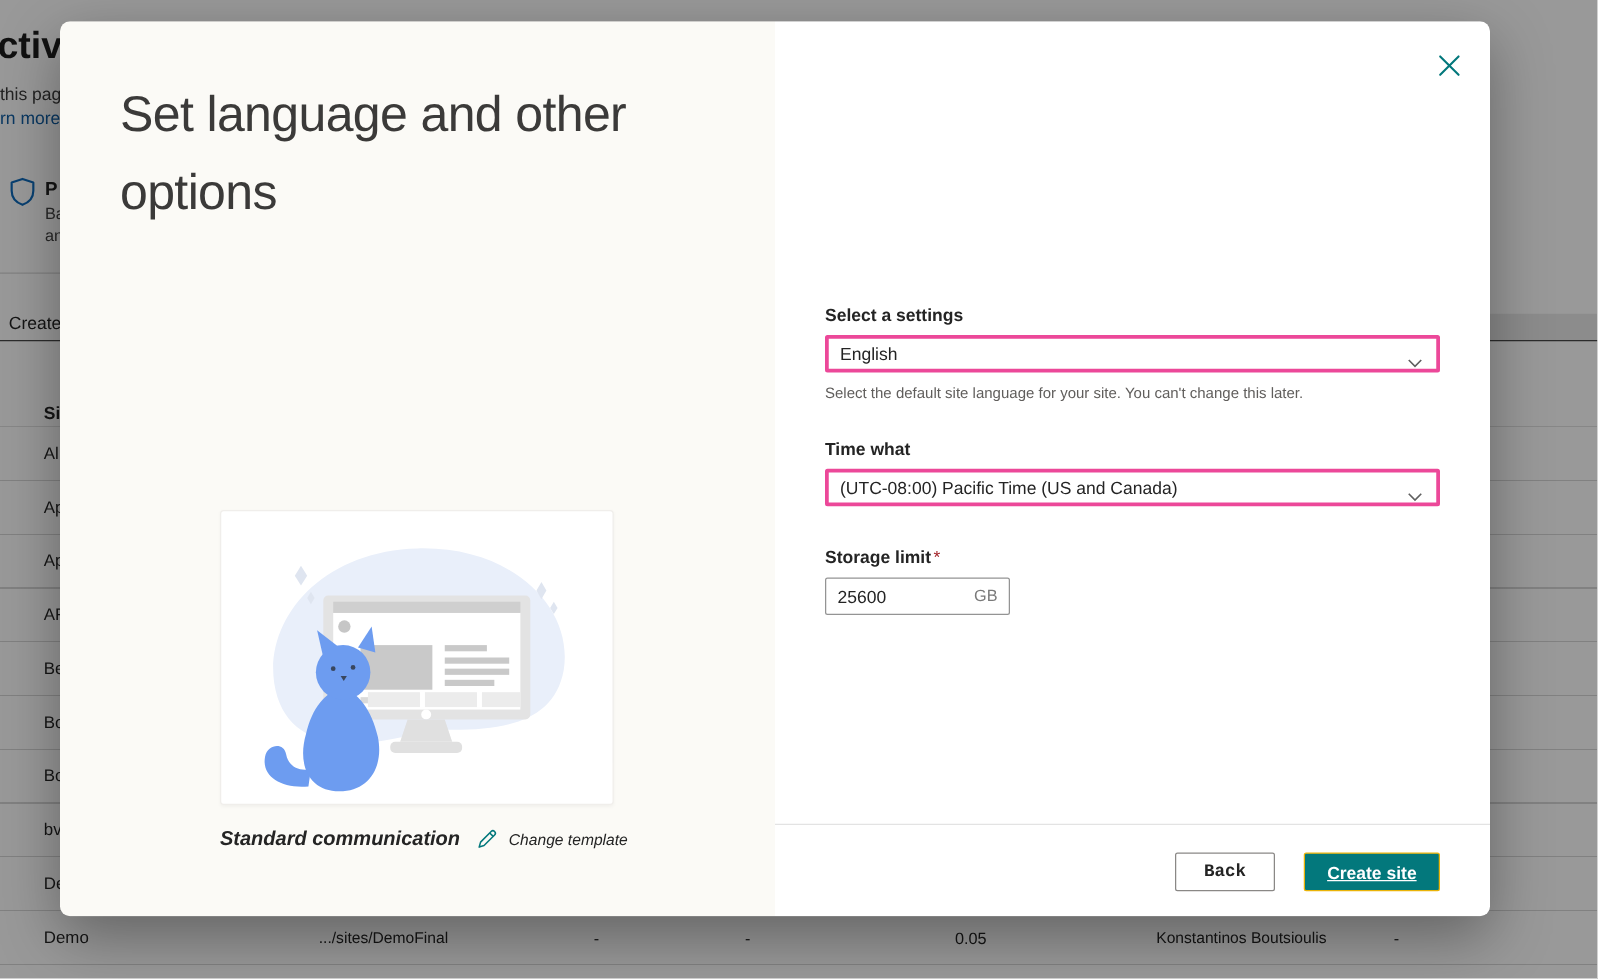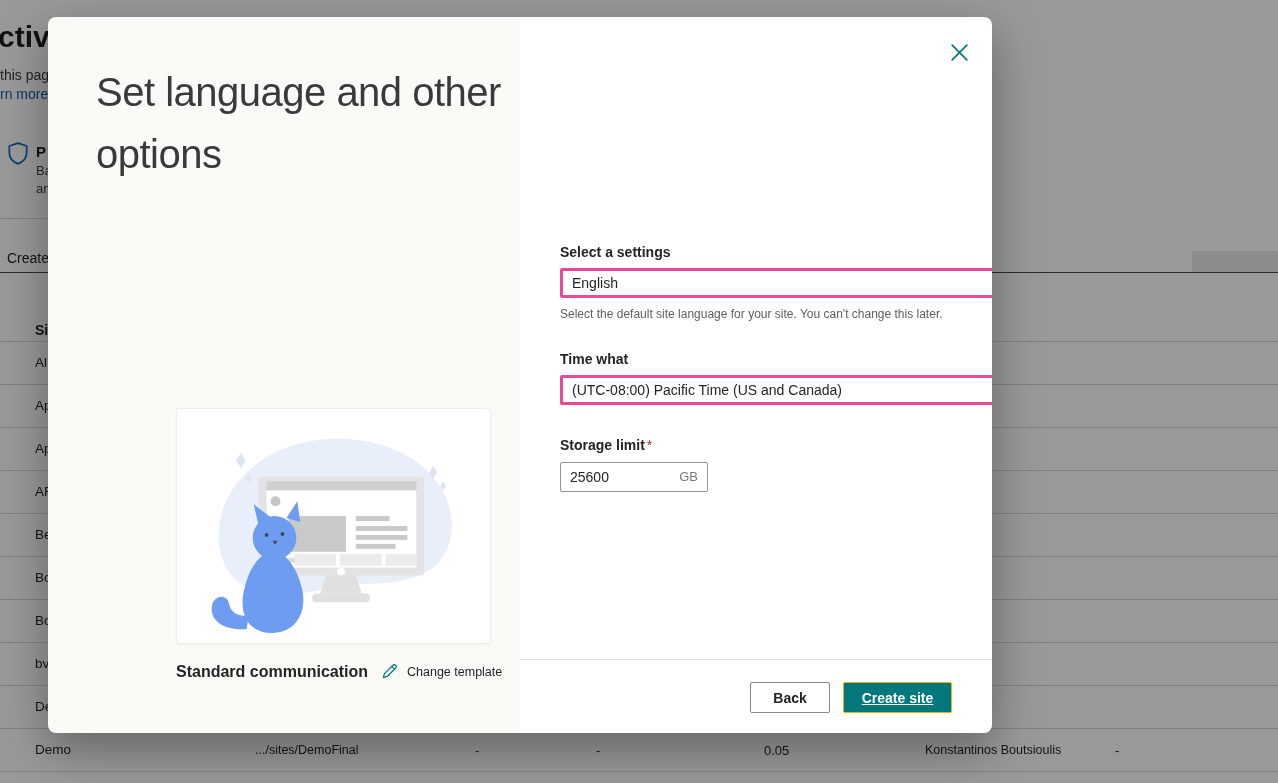--- a/index.html
+++ b/index.html
@@ -26,32 +26,32 @@
   .row-frag { position:absolute; left:35px; font-size:13.5px; color:#242424; }
   .cell { position:absolute; top:743px; font-size:13px; color:#242424; }
   .c-name { left:35px; font-size:13.5px; top:742px; }
   .c-url { left:255px; font-size:12.5px; }
   .c-d1 { left:475px; } .c-d2 { left:596px; }
   .c-storage { left:764px; } .c-owner { left:925px; font-size:12.5px; } .c-d3 { left:1115px; }
 
   .overlay { position:absolute; inset:0; background:rgba(0,0,0,0.40); }
 
   
-  .dialog { position:absolute; left:48px; top:17px; width:944px; height:716px; border-radius:8px;
+  .dialog { position:absolute; left:48px; top:17px; width:1144px; height:716px; border-radius:8px;
       overflow:hidden; display:flex; box-shadow:0 16px 48px rgba(0,0,0,.35);justify-content:center; }
   .pane-left { position:relative; width:572px; height:100%; background:#fbfaf6; }
   .pane-right { position:relative; width:572px; height:100%; background:#ffffff; }
 
   .dlg-title { position:absolute; left:48px; top:44px; width:478px; font-size:40px; line-height:62px;
       font-weight:400; color:#3b3a39; letter-spacing:-0.5px; }
   .dlg-desc { position:absolute; left:48px; top:190px; width:474px; font-size:15px; line-height:21px; color:#323130; }
 
   .tpl-card { position:absolute; left:128px; top:391px; width:315px; height:236px; background:#fff;
       border:1px solid #f0eeeb; border-radius:3px; box-shadow:0 1px 3px rgba(0,0,0,.04); }
-  .tpl-caption { position:absolute; left:128px; top:645px; display:flex; align-items:center; }
+  .tpl-caption { position:absolute; left:128px; top:645px; display:flex; align-items:center;font-style:italic; }
   .tpl-name { font-size:16px; font-weight:700; color:#242424; }
   .tpl-pencil { margin-left:12px; display:flex; align-items:center; }
   .tpl-change { margin-left:8px; font-size:12.5px; color:#242424; }
 
   .close-btn { position:absolute; top:22px; right:18px; width:30px; height:30px; display:flex;
       align-items:center; justify-content:center; cursor:pointer; background:transparent; border:none; }
 
   .fld-label { position:absolute; left:40px; font-size:14px; font-weight:700; color:#242424; }
   .req { color:#a4262c; font-weight:400; margin-left:2px; }
   .combo { position:absolute; left:40px; width:492px; height:30px; border:3px solid #ec4899; border-radius:2px;
@@ -59,21 +59,21 @@
   .combo .chev { position:absolute; right:11px; top:11px; }
   .helper { position:absolute; left:40px; top:290px; font-size:12px; color:#605e5c; }
   .storage-wrap { position:absolute; left:40px; top:445px; width:148px; height:30px; }
   .storage-input { width:100%; height:100%; border:1px solid #949494; border-radius:2px; font-size:14px;
       color:#242424; padding:0 34px 0 9px; font-family:inherit; }
   .unit { position:absolute; right:10px; top:7px; font-size:13px; color:#7a7a7a; }
 
   .footer-sep { position:absolute; left:0; right:0; top:642px; height:1px; background:#e3e3e3; }
   .btn { position:absolute; top:665px; height:31px; border-radius:2px; font-size:14px; font-weight:700;
       font-family:inherit; cursor:pointer; }
-  .btn-back { right:162px; width:80px; background:#fff; border:1px solid #8a8886; color:#242424; }
+  .btn-back { right:172px; width:80px; background:#fff; border:1px solid #8a8886; color:#242424;font-family:Liberation Mono, monospace; }
   .btn-create { right:40px; width:109px; background:#03787c; border:1px solid #eab308; color:#fff;text-decoration:underline; }
 </style>
 </head>
 <body>
 
 <div class="screen">
 
   <div class="bg">
     <div class="bg-title">ctive</div>
     <div class="bg-intro">this pag</div>

